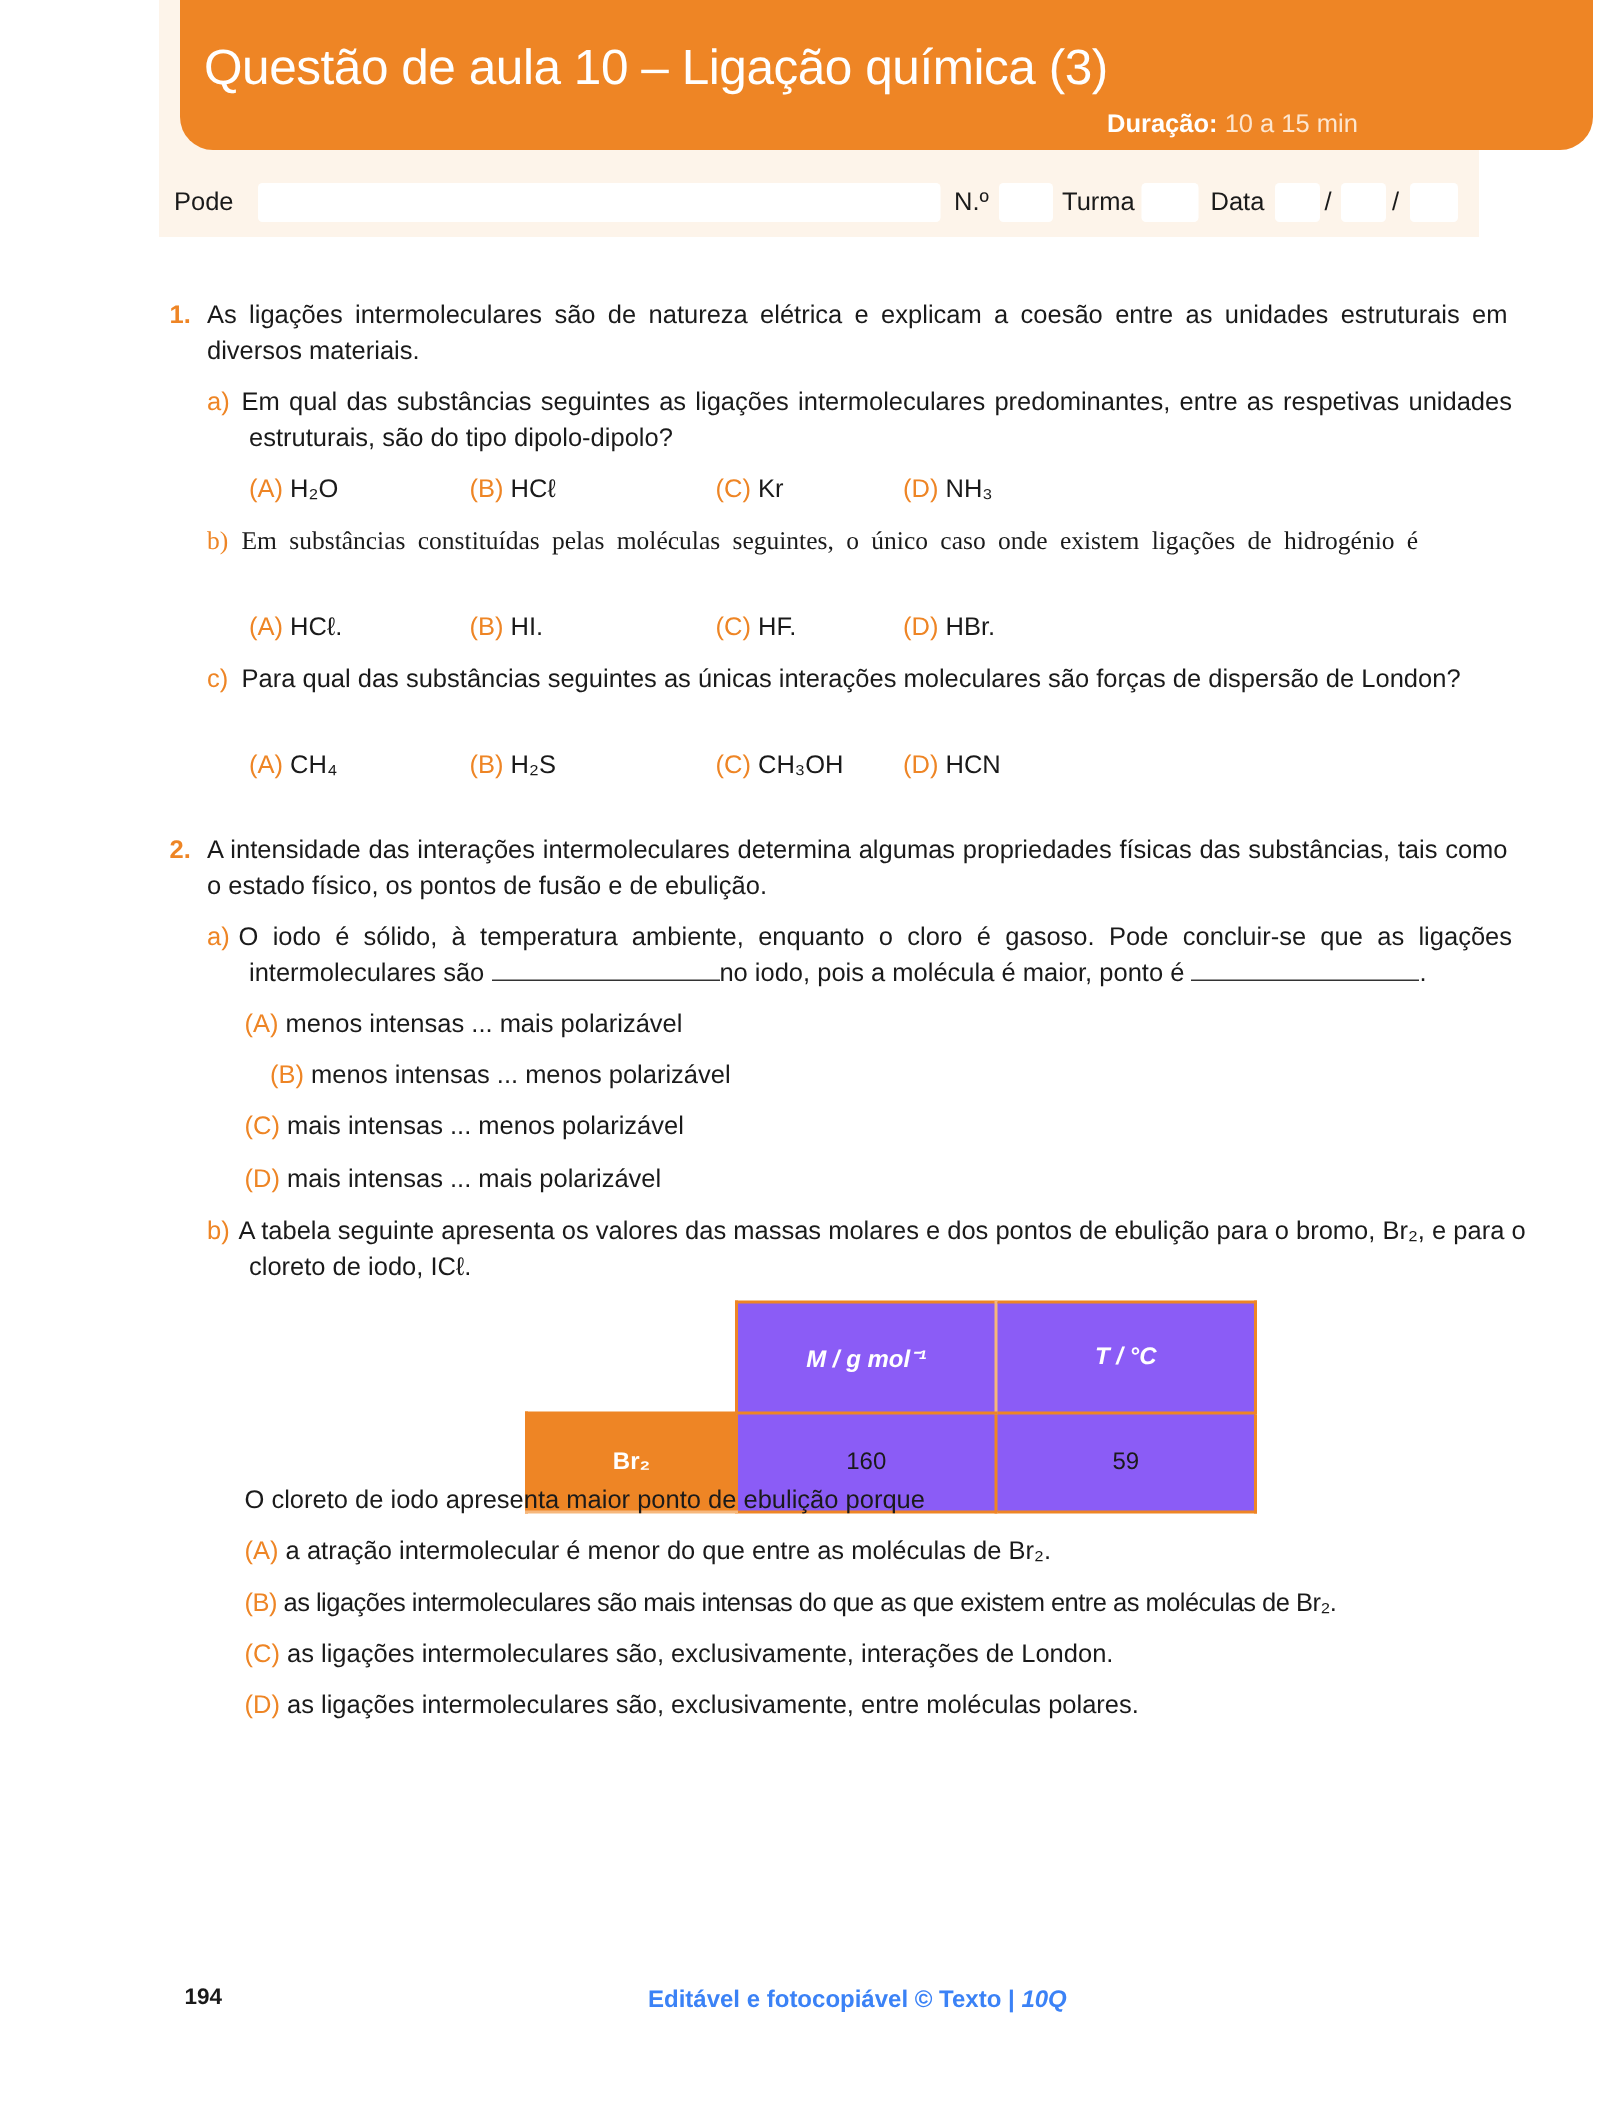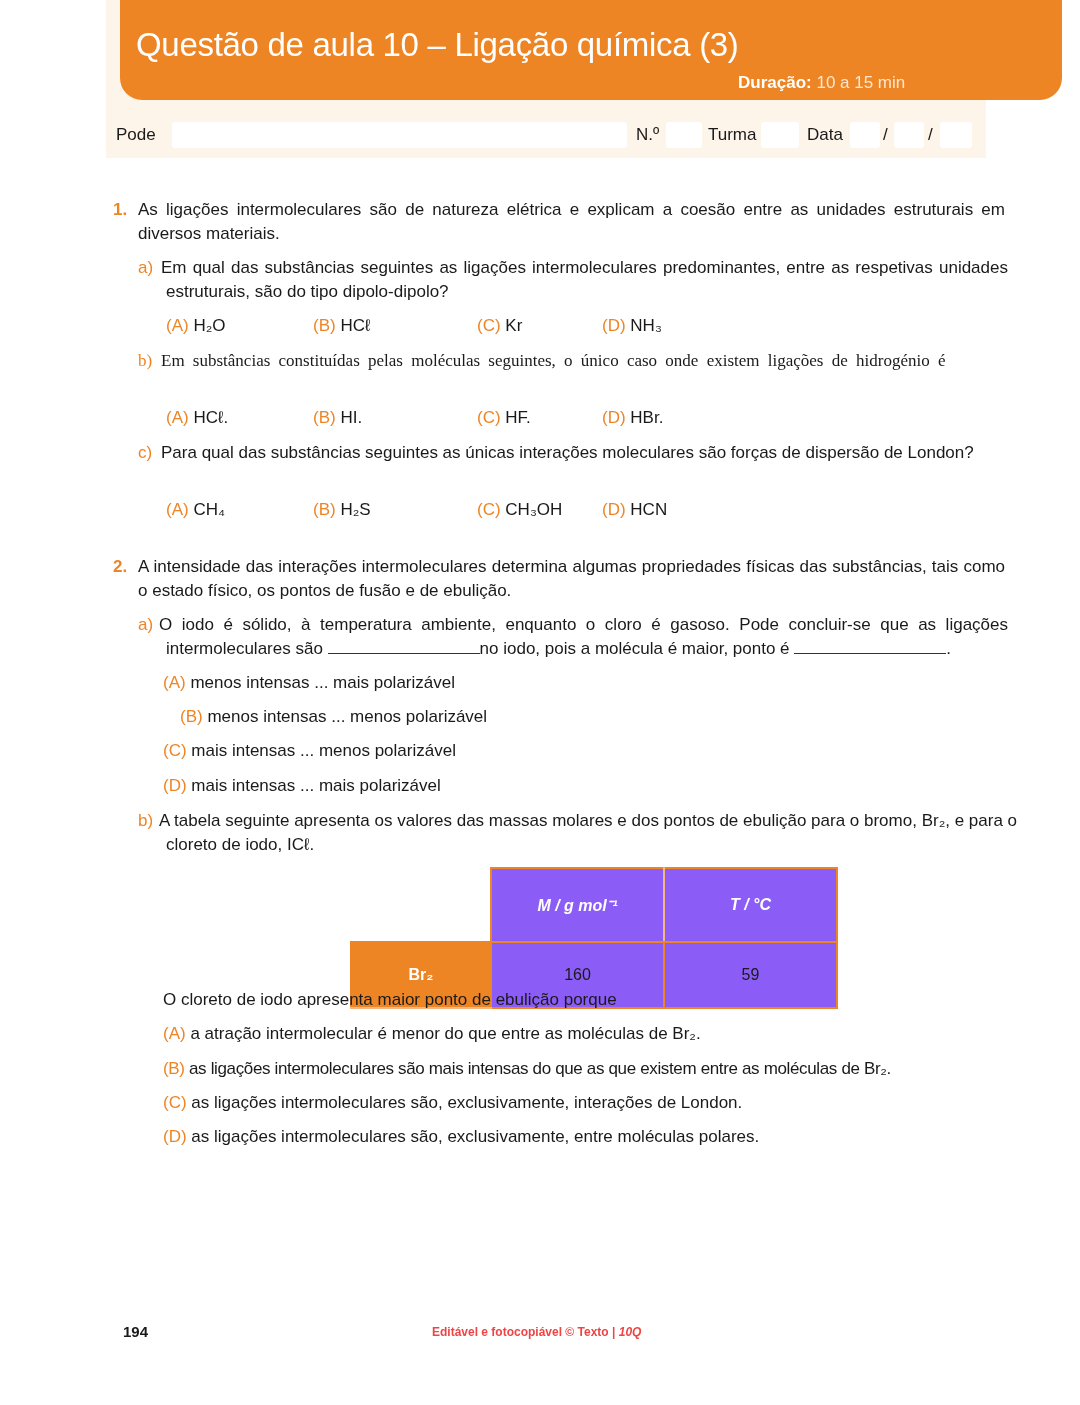--- a/index.html
+++ b/index.html
@@ -19,21 +19,21 @@
   .just { text-align:justify; text-align-last:left; }
   .opt { position:absolute; font-size:17px; white-space:nowrap; }
   .blank { display:inline-block; width:152px; border-bottom:1px solid #333; height:16px; vertical-align:baseline; }
   table.dt { position:absolute; left:350px; top:867px; border-collapse:collapse; font-size:16px; }
   table.dt td { height:32px; text-align:center; border:2px solid #ee8525; padding:16px; }
   table.dt .corner { border:none; background:#ffffff; width:106px; }
   table.dt .colh { background:#ee8525; color:#ffffff; font-weight:bold; font-style:italic; height:40px; border-right:2px solid #f6b77c; }
   table.dt .rowh { background:#ee8525; color:#ffffff; font-weight:bold; width:106px; border-bottom:2px solid #f6b77c; }
   table.dt .cell { width:139px; background:#8b5cf6; }
   .footer-page { position:absolute; left:123px; top:1323px; font-size:15px; font-weight:bold; }
-  .footer-text { position:absolute; left:432px; top:1325px; font-size:12px; color:#ef4444; font-weight:bold; }
+  .footer-text { position:absolute; left:432px; top:1325px; font-size:16px; color:#3b82f6; font-weight:bold; }
   .footer-text i { font-style:italic; }
 </style>
 </head>
 <body>
 
 <div class="header-bg"></div>
 <div class="banner">
   <div class="banner-title">Questão de aula 10 – Ligação química (3)</div>
   <div class="banner-dur">
     <b>Duração:</b>

